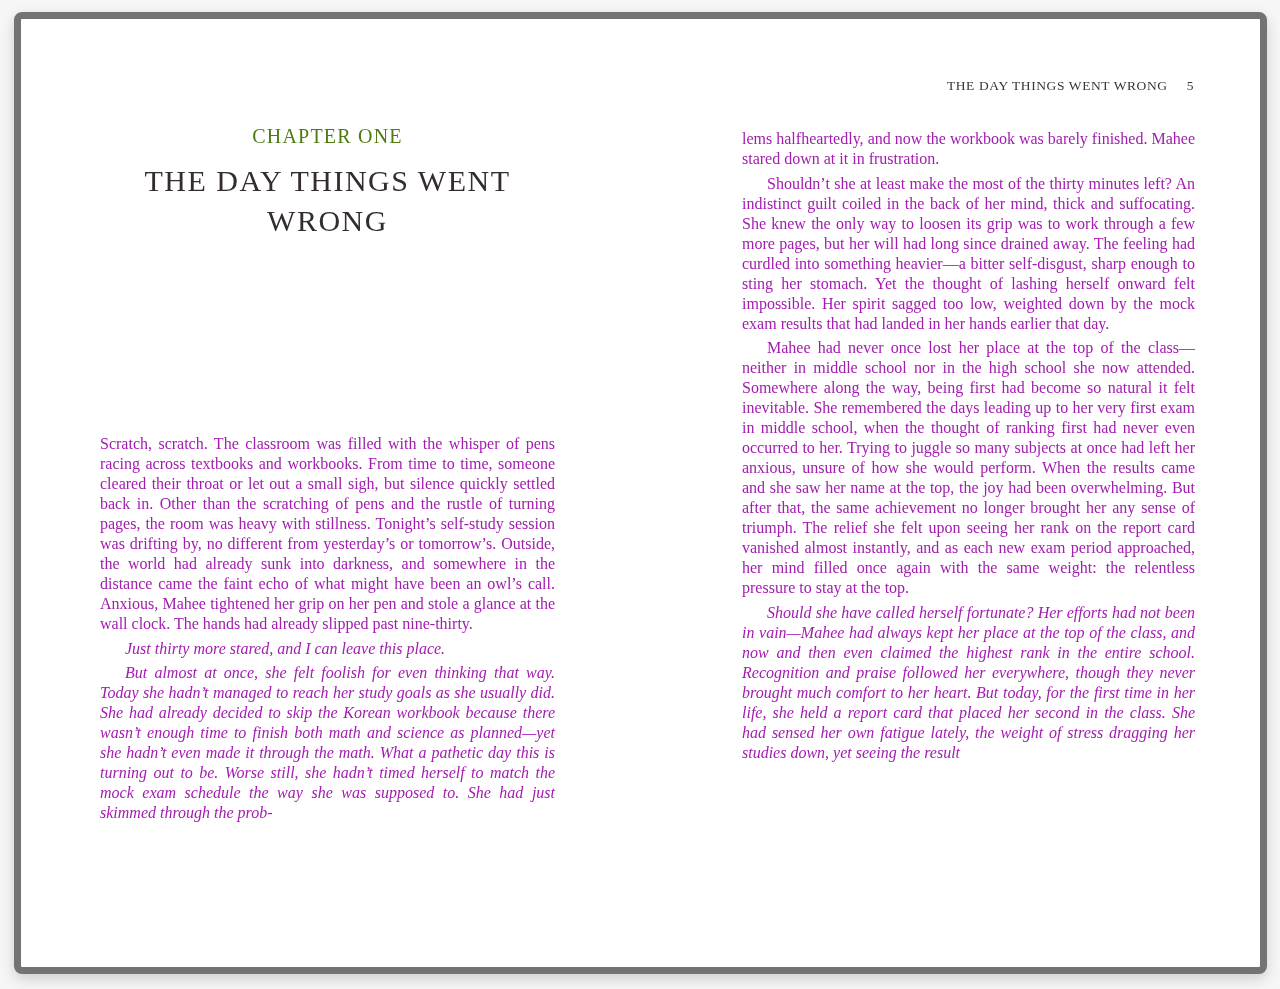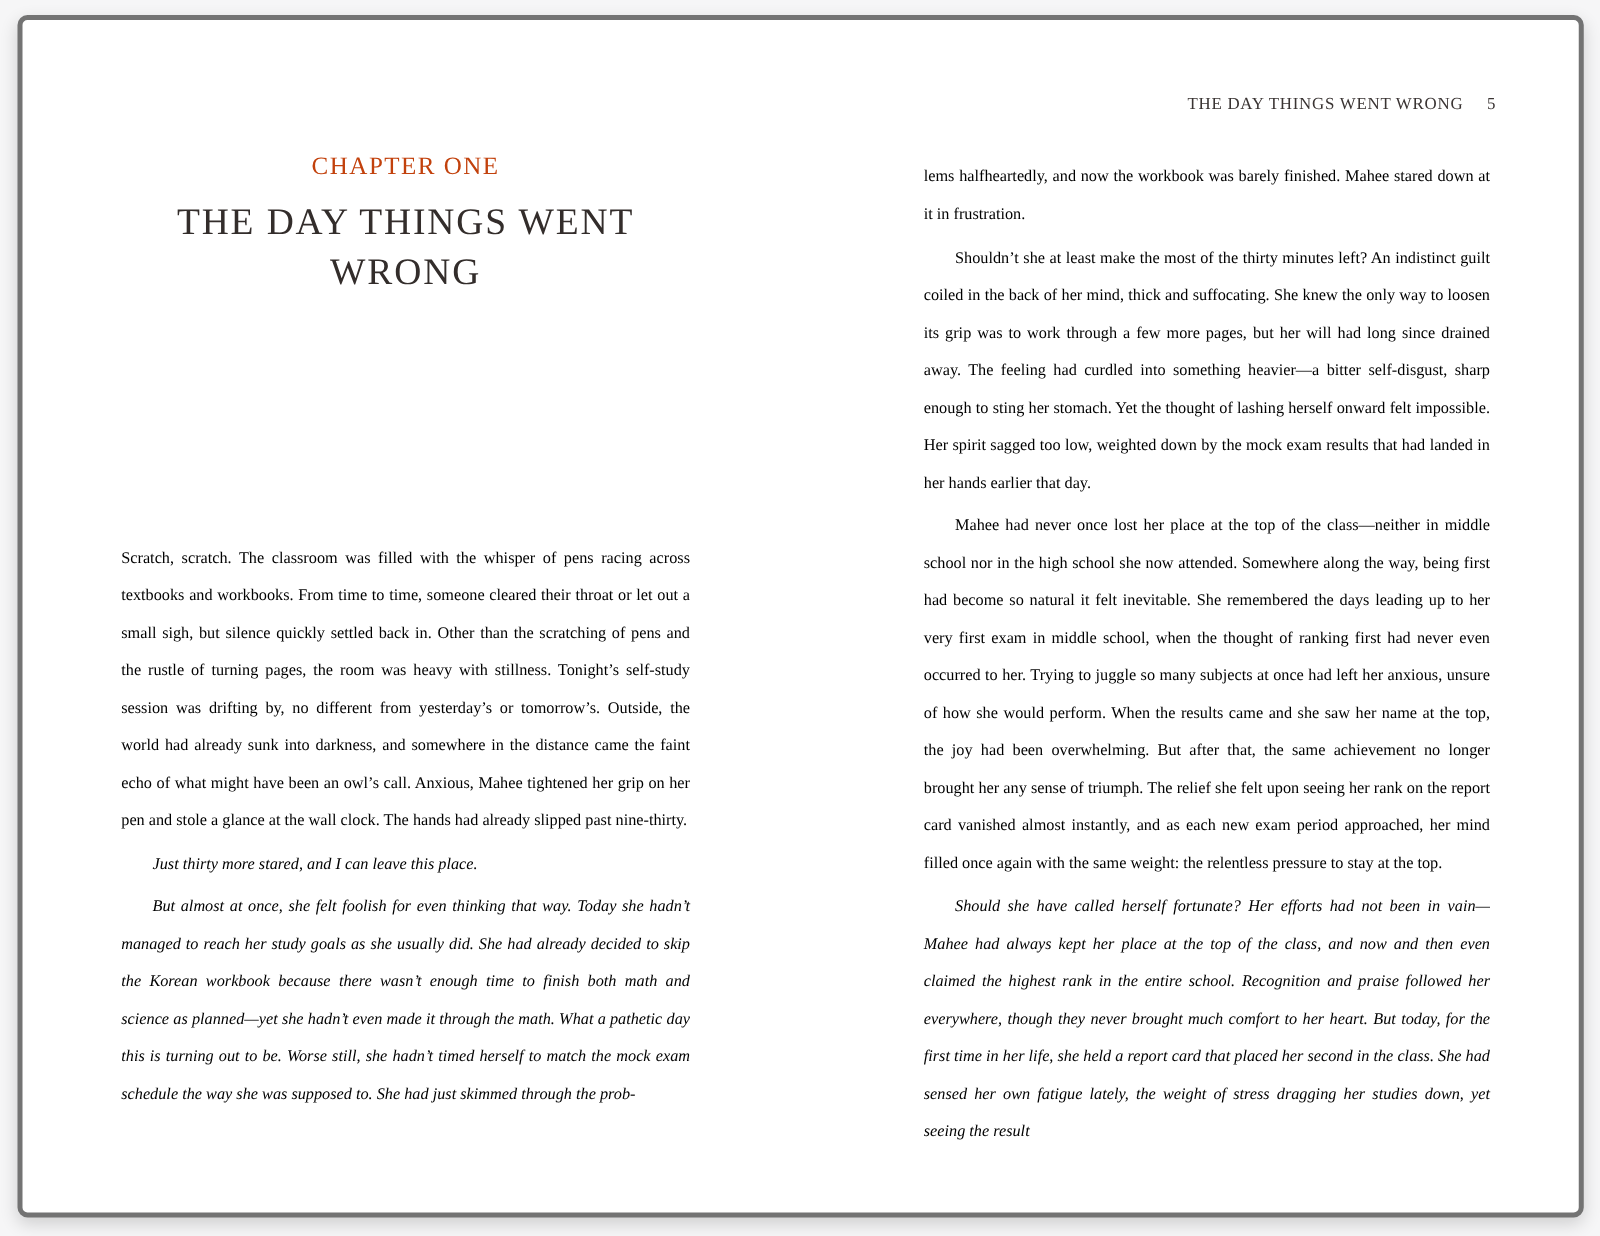--- a/index.html
+++ b/index.html
@@ -11,21 +11,21 @@
     font-family: "Liberation Serif", serif;
     overflow: hidden;
   }
   .page {
     position: absolute;
     left: 14px;
     top: 12px;
     width: 1253px;
     height: 962px;
     background: #ffffff;
-    border: 4px solid #737373;
+    border: 7px solid #737373;
     border-radius: 8px;
     box-shadow: 0 5px 14px rgba(0,0,0,0.16);
     box-sizing: border-box;
     color: #322c2a;
   }
   .running-head {
     position: absolute;
     top: 59px;
     right: 66px;
     font-size: 13.5px;
@@ -43,45 +43,45 @@
   }
   .col.left  { left: 79px;  width: 455px; height: 962px; }
   .col.right { left: 721px; top: 110px; width: 453px; }
   .chapter-head {
     margin-top: 106px;
     text-align: center;
   }
   .chapter-label {
     font-size: 20px;
     letter-spacing: 1.2px;
-    color: #c2410c;
+    color: #4d7c0f;
     margin-bottom: 13px;
   }
   .chapter-title {
     font-size: 30px;
     line-height: 40px;
     font-weight: normal;
     letter-spacing: 1.5px;
     margin: 0 auto;
     max-width: 420px;
     color: #332d2b;
   }
   .left-body {
     position: absolute;
     top: 415px;
     left: 0;
     right: 0;
   }
   .body-text p {
-    font-size: 13px;
-    line-height: 30px;
+    font-size: 16px;
+    line-height: 20px;
     text-align: justify;
     text-indent: 25px;
     margin: 0 0 4.5px 0;
-    color: #000000;
+    color: #a21caf;
   }
   .body-text p.no-indent { text-indent: 0; }
   .body-text p.italic-line { font-style: italic; }
   .body-text p:last-child { margin-bottom: 0; font-style: italic; }
 </style>
 </head>
 <body>
 
 <div class="page">
 

